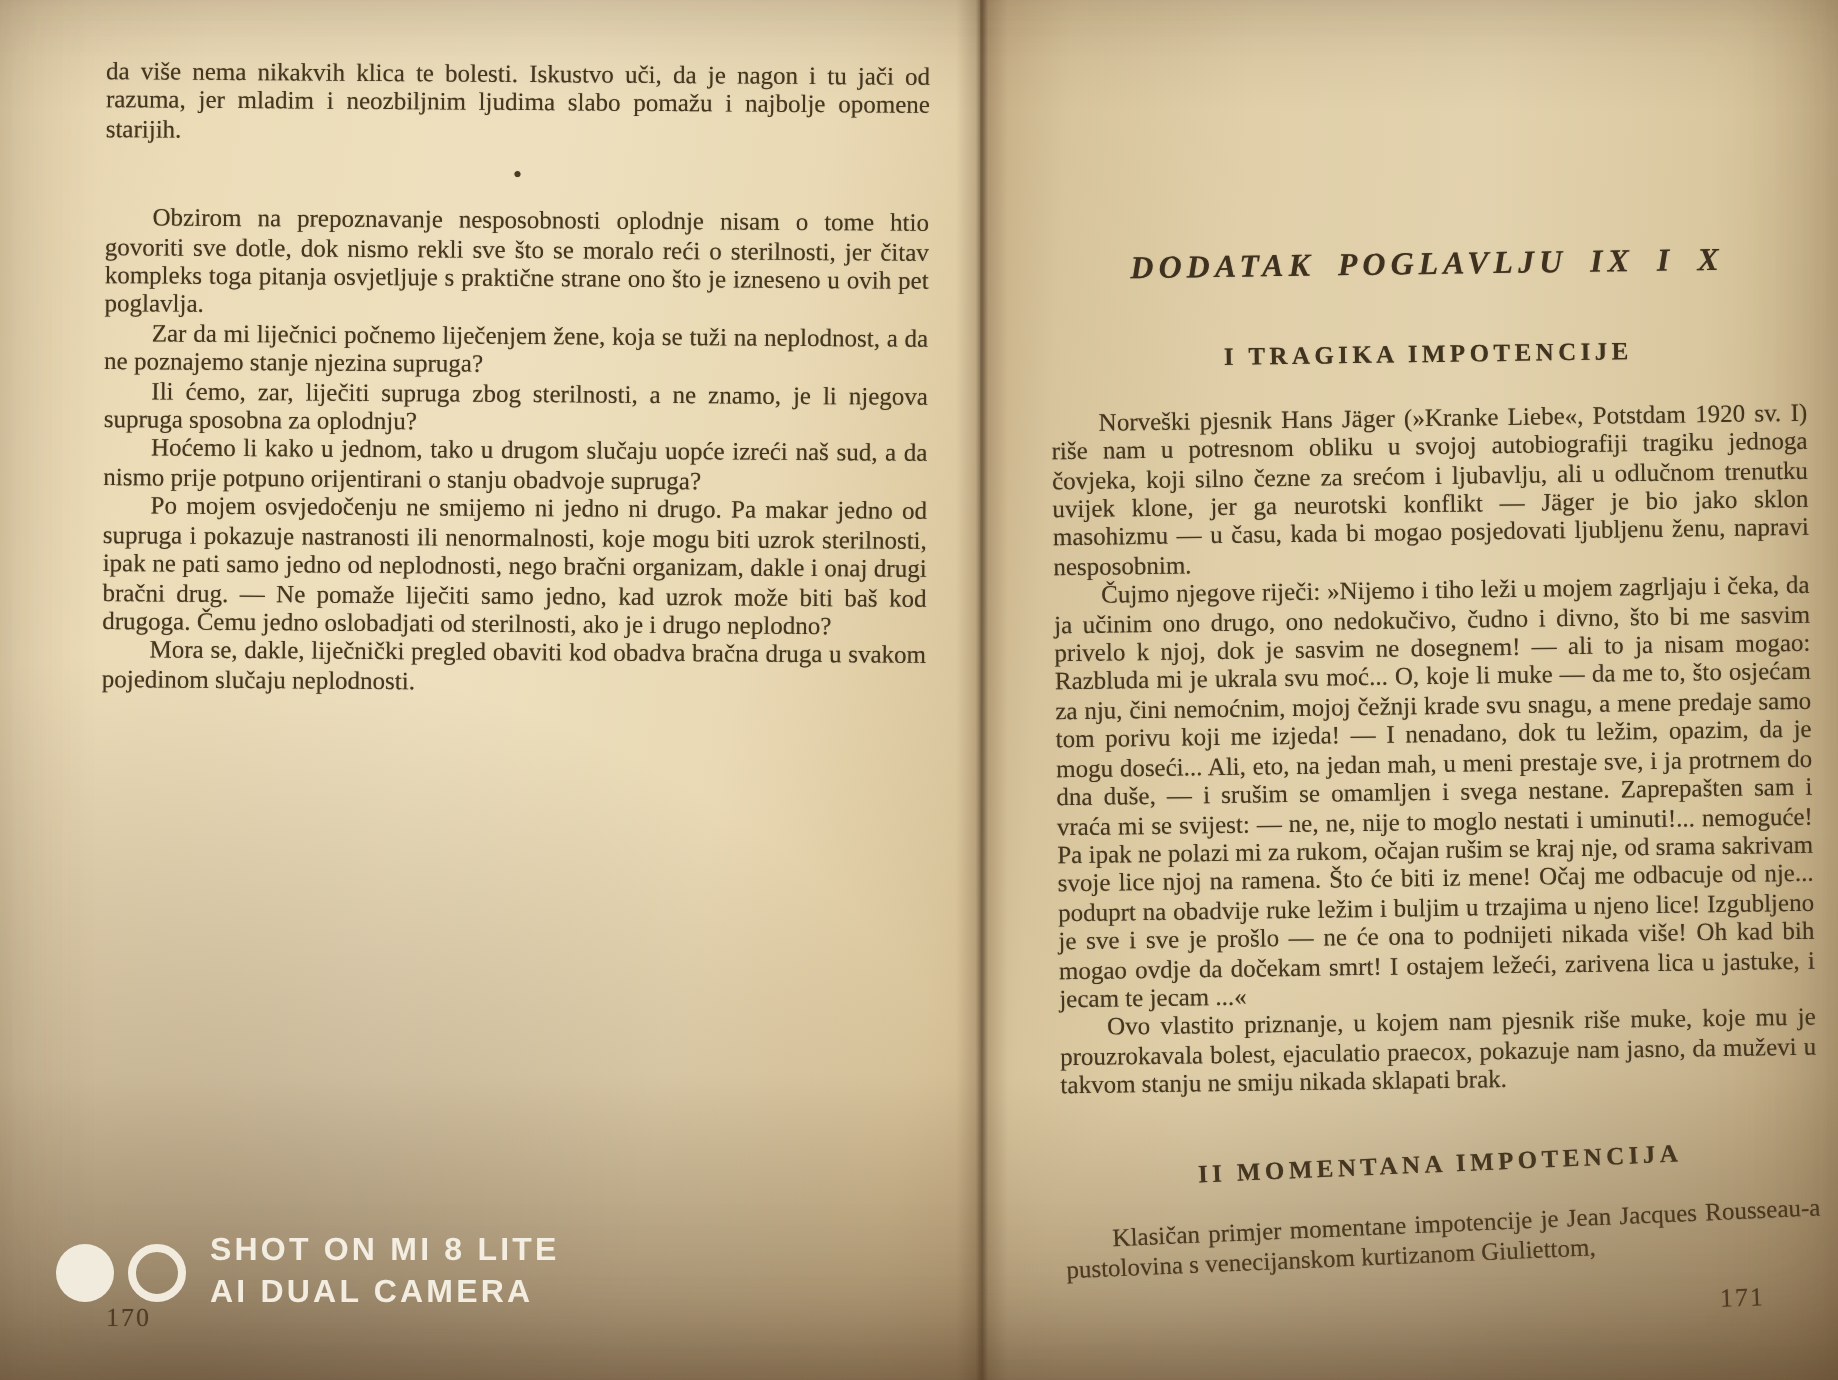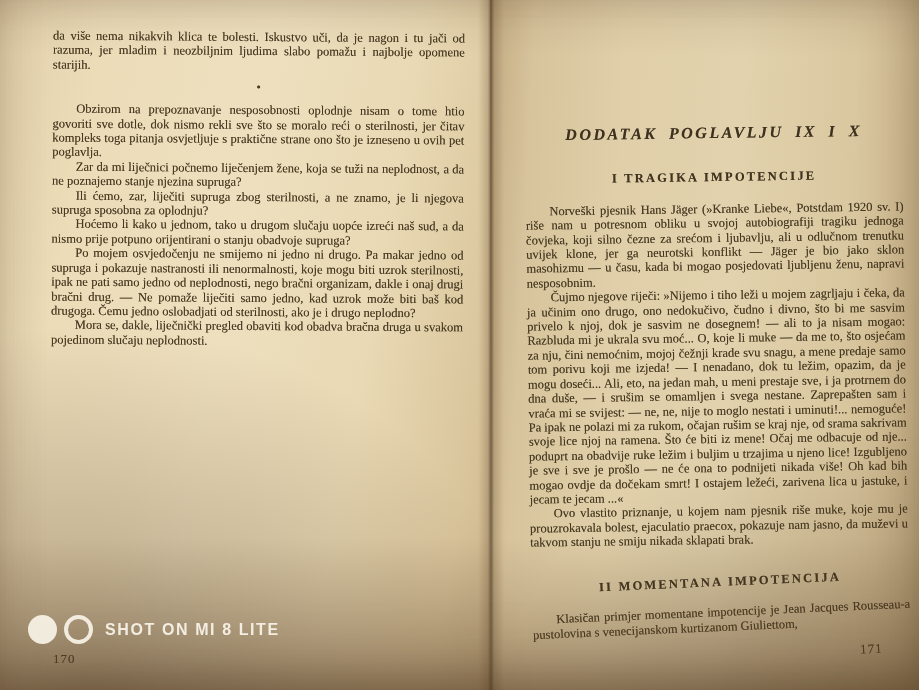--- a/index.html
+++ b/index.html
@@ -134,16 +134,17 @@
   <div class="shade vignette"></div>
   <div class="shade edges"></div>
 
   <div class="watermark">
     <div class="wm-circles">
       <span class="wm-circle filled"></span>
       <span class="wm-circle outline"></span>
     </div>
     <div class="wm-text">
       <div>SHOT ON MI 8 LITE</div>
+      <div>AI DUAL CAMERA</div>
     </div>
   </div>
 
 </div>
 
 </body></html>

